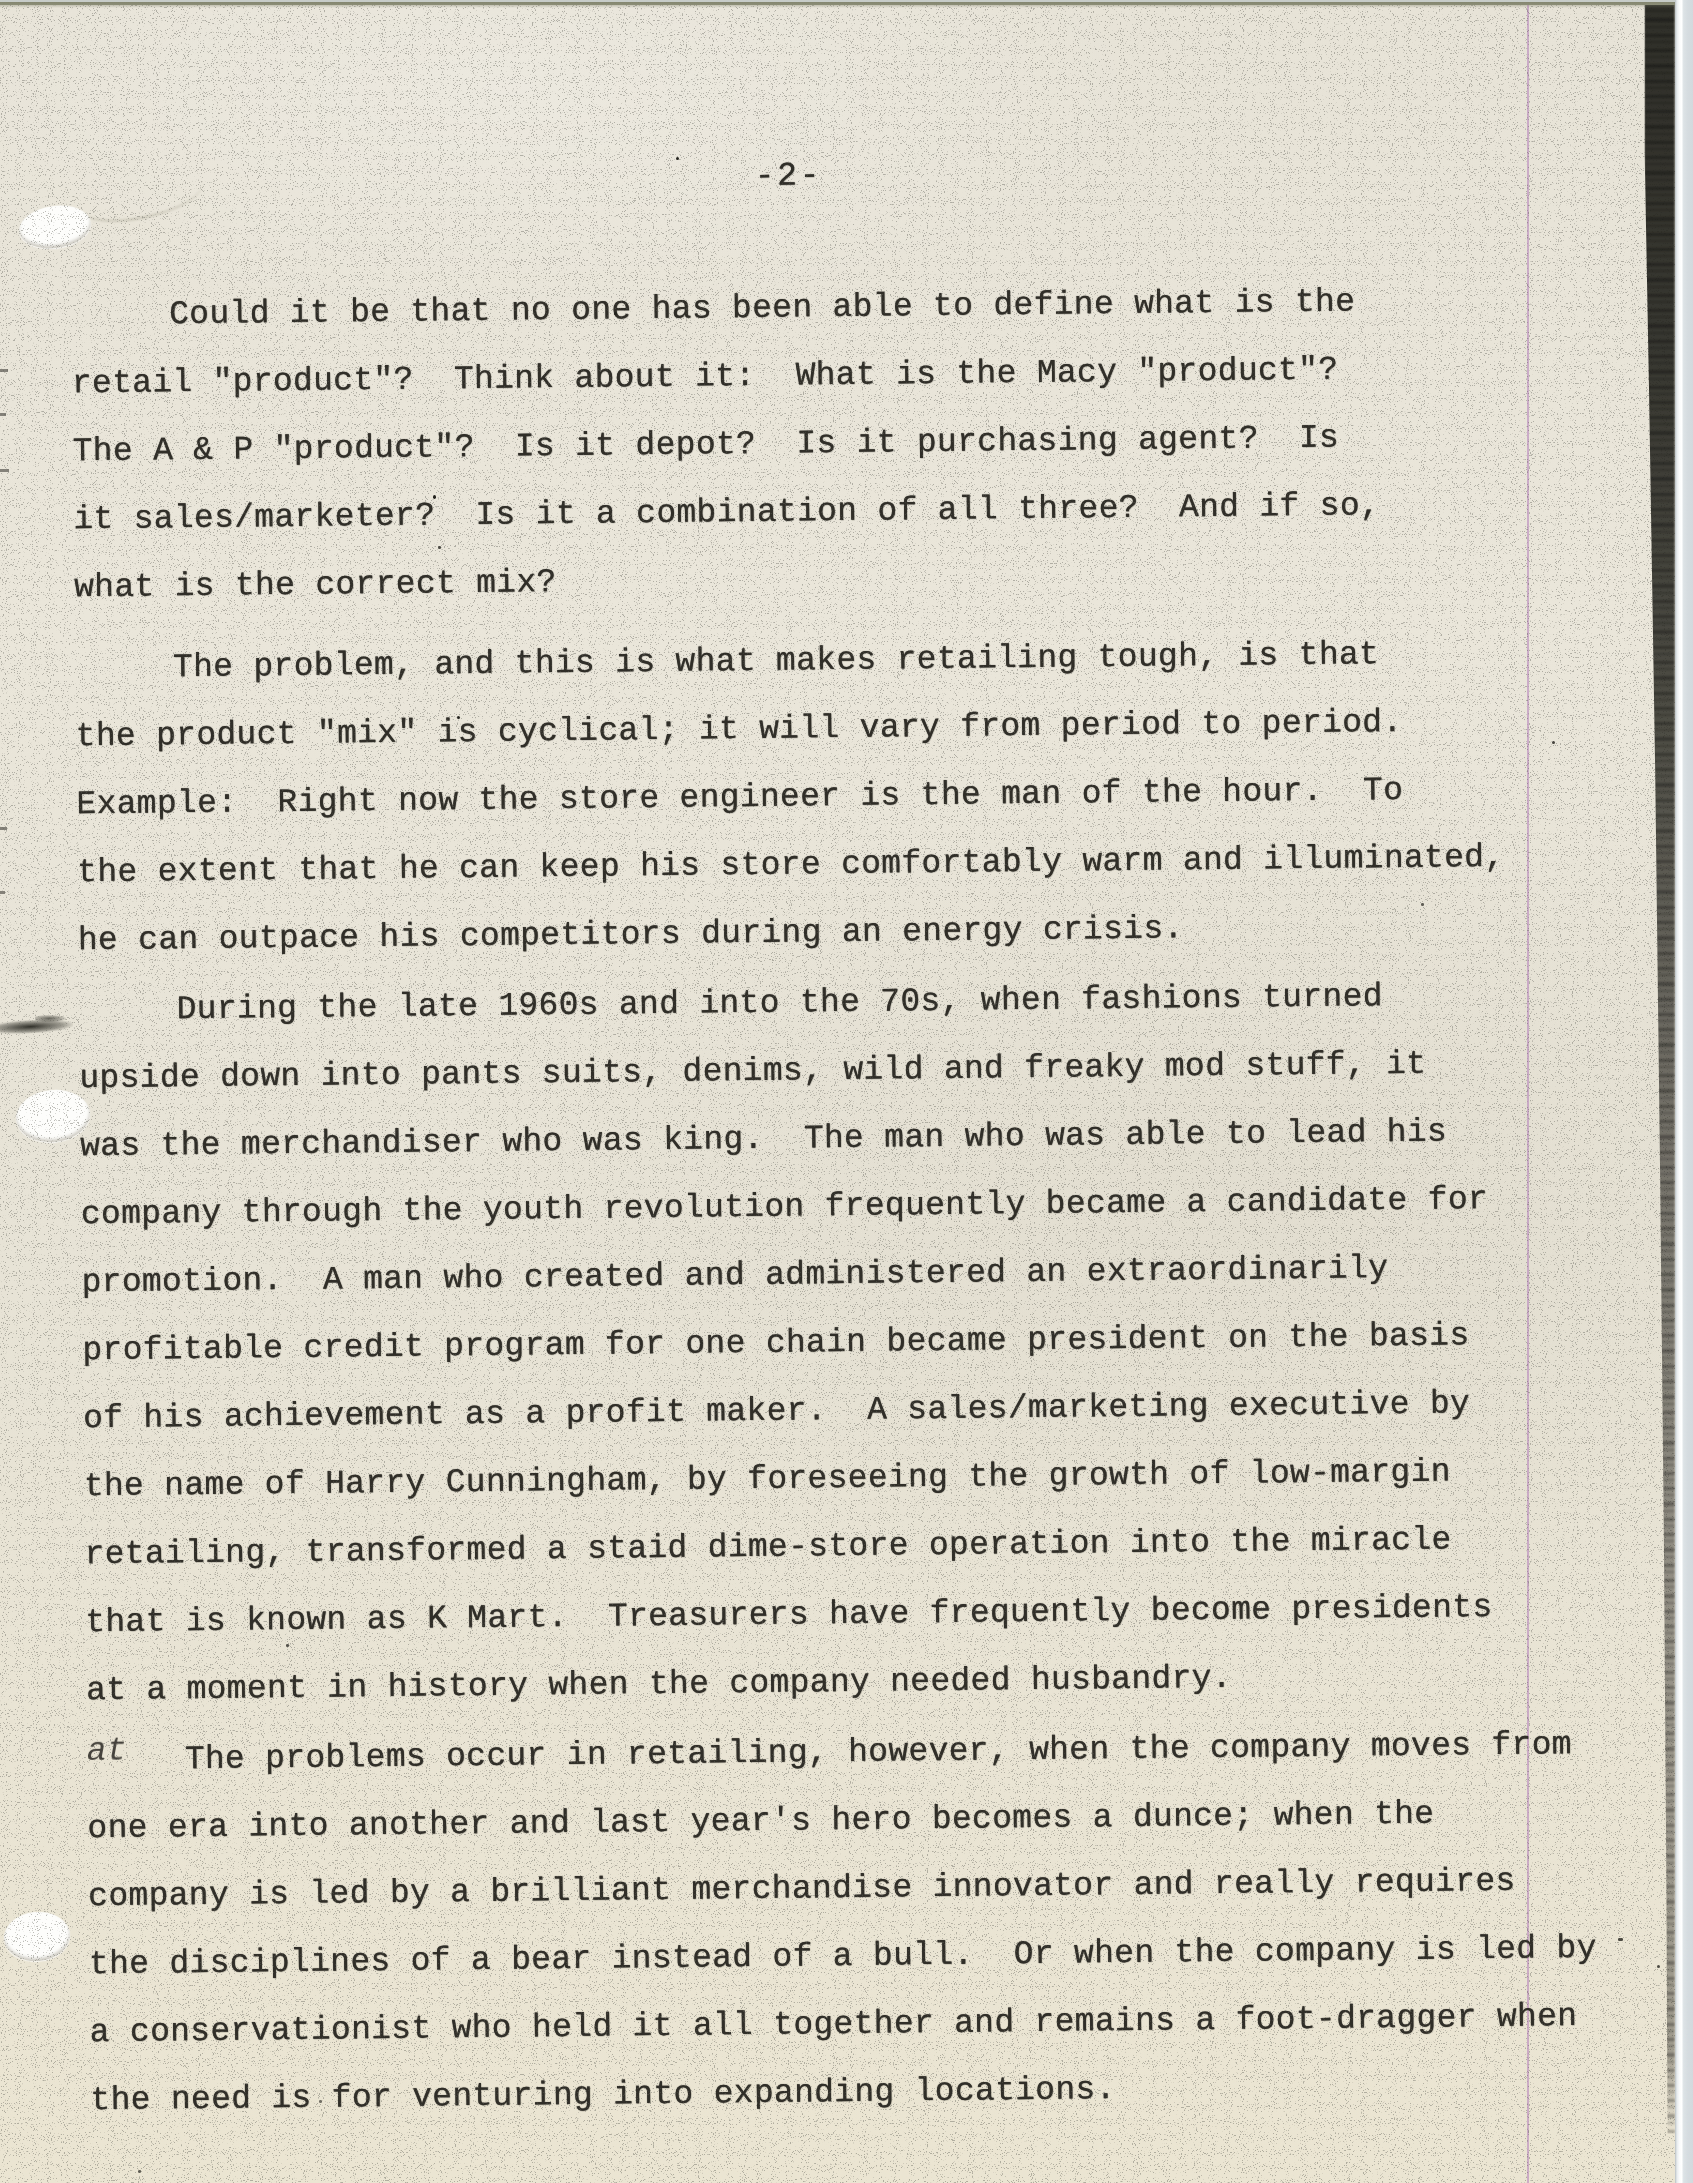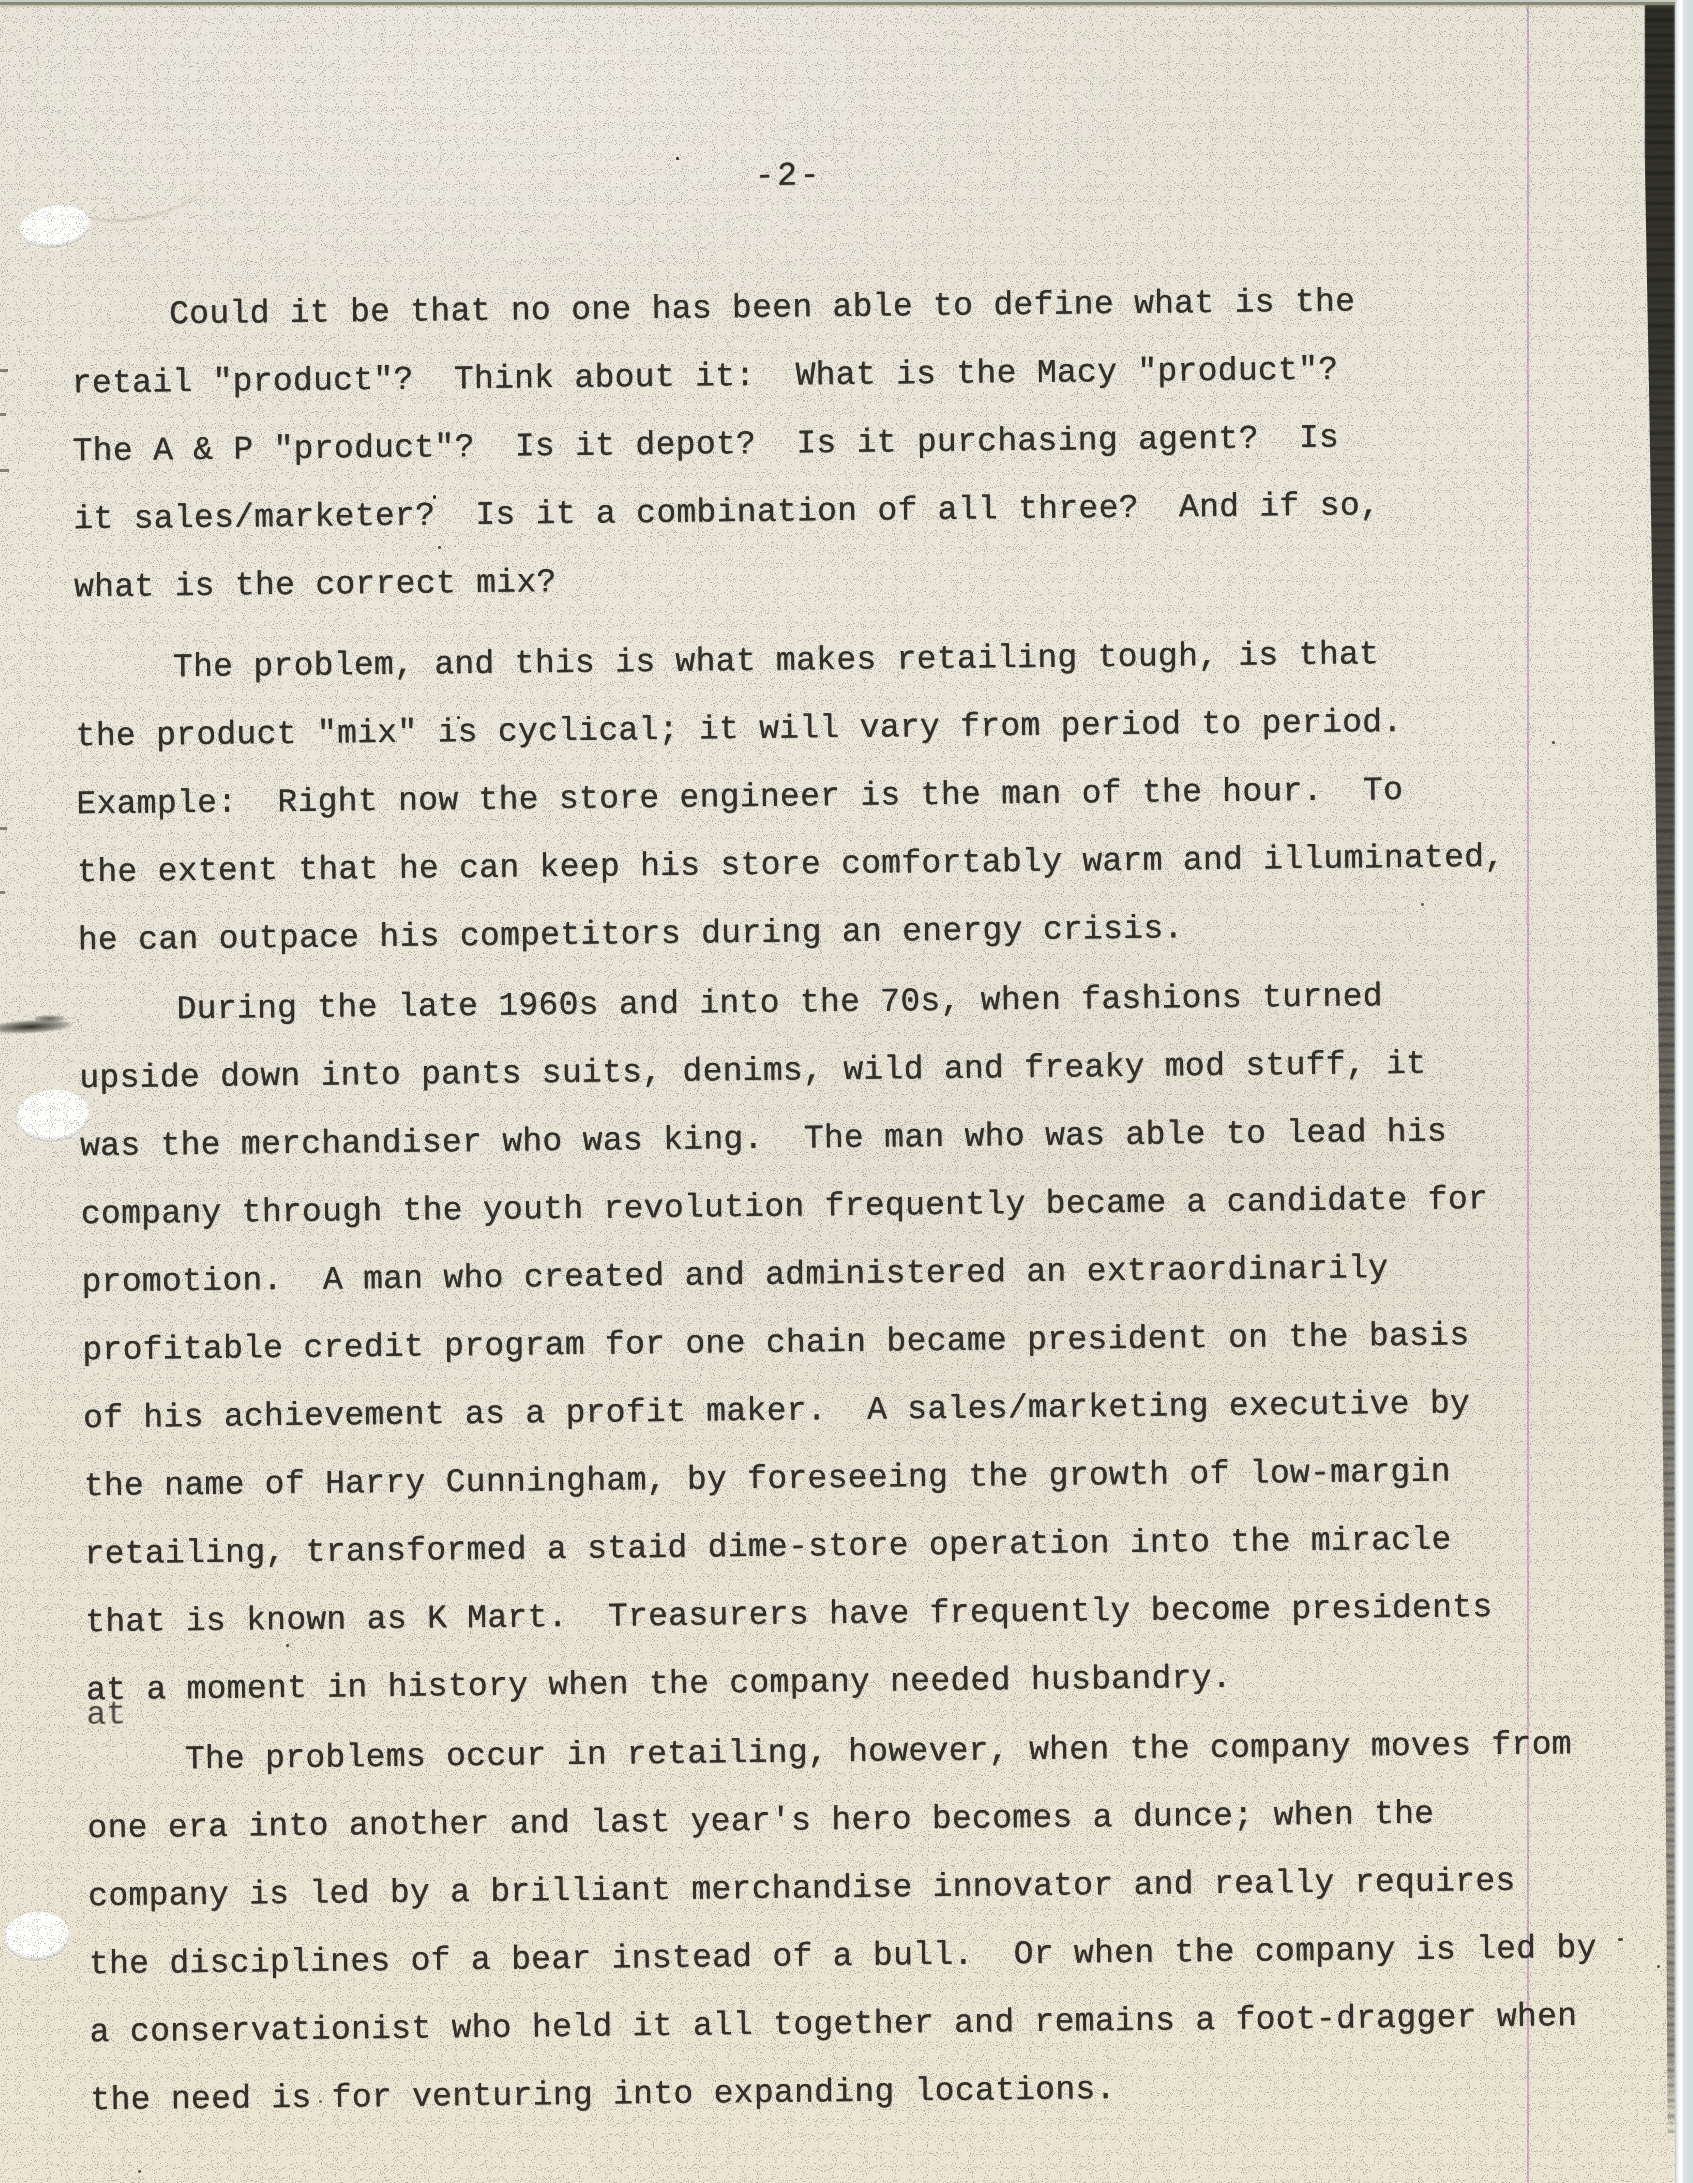--- a/index.html
+++ b/index.html
@@ -79,25 +79,26 @@
     height: 68px;
     letter-spacing: 0.3px;
     text-shadow: 0 0 0.9px rgba(40,38,33,0.85), 0.7px 0.7px 0 rgba(40,38,33,0.15);
   }
   .ind { padding-left: 98px; }
   .para { margin: 0; }
   .para.p2 { margin-top: 13.3px; }
   .para.p3, .para.p4 { margin-top: 2px; }
   
   .ghost-at {
-    position: absolute; left: -1.3px; top: 1399px;
+    position: absolute; left: -1.3px; top: 1435px;
     font-size: 33px; line-height: 68px; letter-spacing: 0.3px;
     color: rgba(40,38,33,0.85);
     filter: blur(0.5px);
     transform: translate(1.3px, 0.7px);
+    font-style: italic;
   }
   
   .punch {
     position: absolute; z-index: 3;
     background: #fdfdfb;
     border-radius: 50%;
     box-shadow: inset 0 -2.7px 3.3px rgba(148,143,126,0.45), 0 0.7px 1.3px rgba(255,255,255,0.9);
   }
   .punch1 { left: 18.6px;  top: 206px;  width: 72px; height: 42px; transform: rotate(-8deg); }
   .punch2 { left: 16px;  top: 1090px; width: 74px; height: 52px; transform: rotate(-6deg); }

